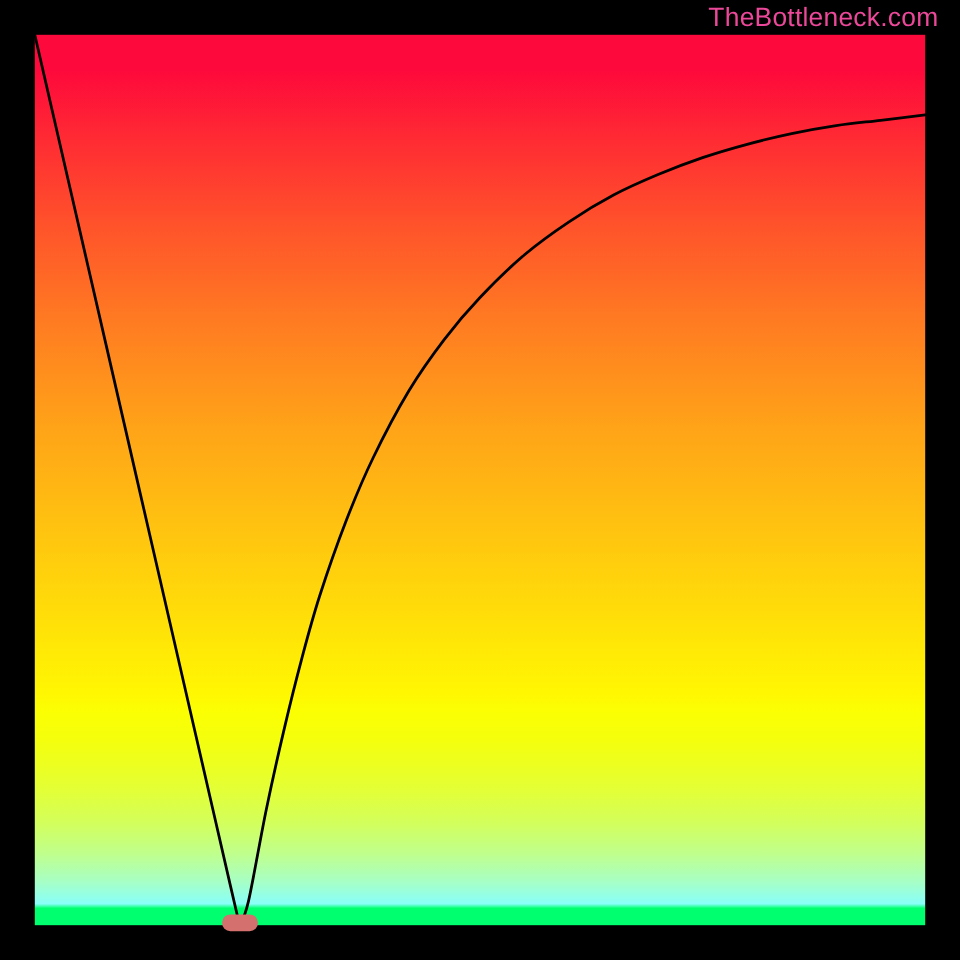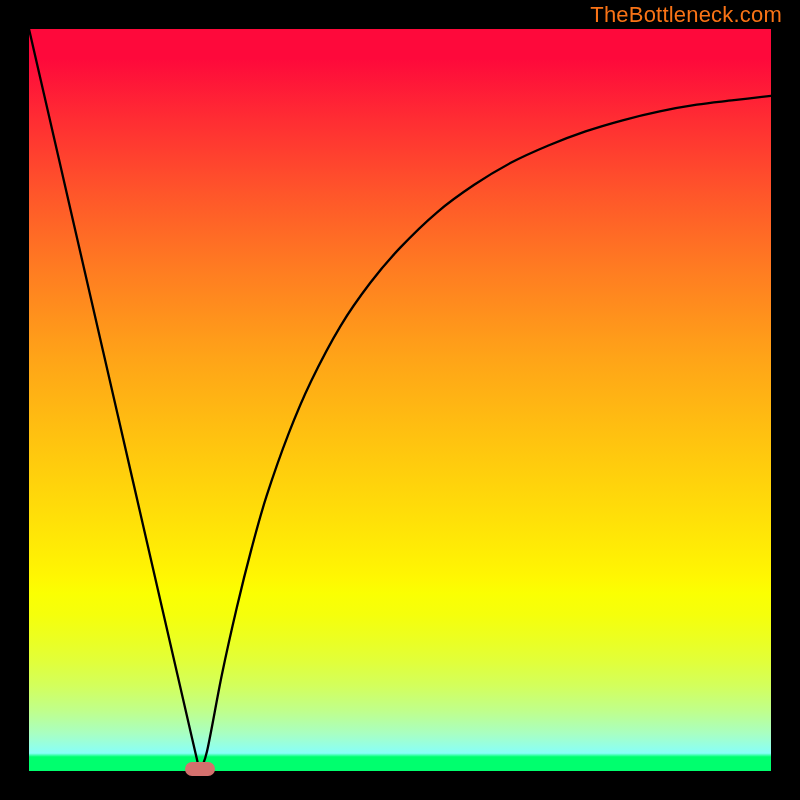--- a/index.html
+++ b/index.html
@@ -14,21 +14,21 @@
   .outer {
     width: 800px;
     height: 800px;
     background: #000;
     position: relative;
   }
   .watermark {
     position: absolute;
     top: 2px;
     right: 18px;
-    color: #f97316;
+    color: #ec4899;
     font-size: 22px;
     letter-spacing: 0.2px;
     z-index: 5;
     user-select: none;
   }
   .plot-frame {
     position: absolute;
     left: 29px;
     top: 29px;
     width: 742px;

